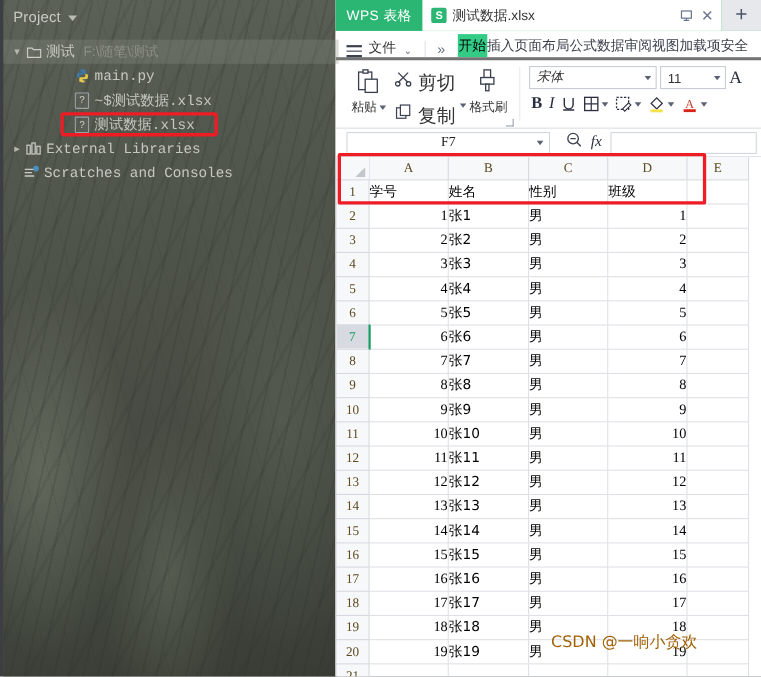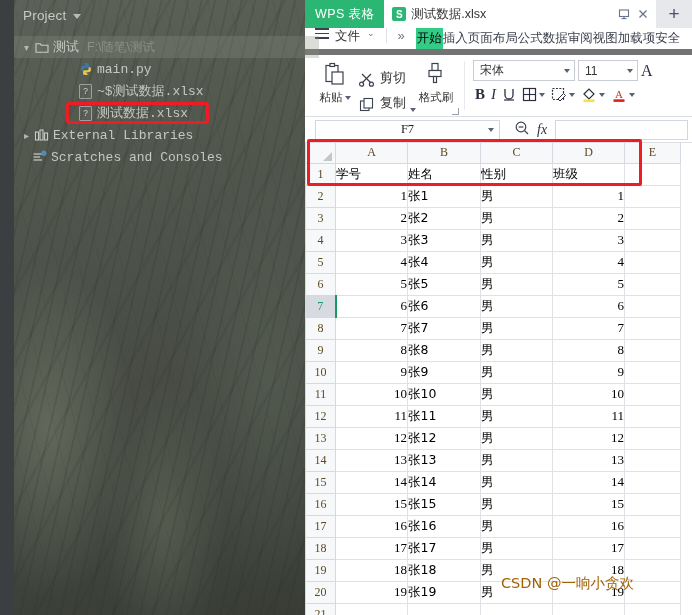--- a/index.html
+++ b/index.html
@@ -5,21 +5,21 @@
   * { box-sizing: border-box; margin: 0; padding: 0; }
   html, body {
     width: 692px; height: 615px;
     overflow: hidden;
     font-family: "Liberation Sans", "DejaVu Sans", sans-serif;
   }
   body { position: relative; background: #3c3f41; }
 
   
   #ide-panel {
-    position: absolute; left: 14px; top: 0; width: 305px; height: 615px;
+    position: absolute; left: 3px; top: 0; width: 305px; height: 615px;
     background: #4a4d46;
     overflow: hidden;
   }
   
   #ide-bg {
     position: absolute; inset: 0;
     background:
       radial-gradient(ellipse 120px 240px at 35px 430px, rgba(120,128,110,.55), transparent 70%),
       radial-gradient(ellipse 90px 200px at 150px 520px, rgba(110,118,100,.45), transparent 70%),
       radial-gradient(ellipse 140px 300px at 255px 380px, rgba(100,110,95,.40), transparent 70%),
@@ -105,22 +105,22 @@
   }
   .tab-ic { color: #69738c; flex: none; display: flex; align-items: center; }
   .plus-tab {
     width: 36px; background: #e6e8ec; display: flex;
     align-items: center; justify-content: center; color: #4a5468;
     font-size: 19px; flex: none;
   }
 
   
   .menurow {
-    display: flex; align-items: flex-start; height: 27px;
-    background: #fff; border-bottom: 6px solid #737373;
+    display: flex; align-items: flex-end; height: 27px;
+    background: #fff; border-bottom: 3px solid #737373;
     padding-left: 10px; gap: 6px;
   }
   .ham { display: flex; flex-direction: column; gap: 3px; }
   .ham i { display: block; width: 14px; height: 1.6px; background: #3c4150; }
   .file-lbl { font-size: 12.5px; color: #333; }
   .mini-chev { color: #6b7386; font-size: 9px; margin-left: 1px; }
   .vline { width: 1px; height: 15px; background: #dfe1e6; margin: 0 5px; }
   .dbl-arrow { color: #6b7386; font-size: 13px; }
   .ribbon-tabs {
     display: flex; align-items: center; font-size: 12.5px;
@@ -140,36 +140,36 @@
   .grp-sep { width: 1px; background: #e8eaee; margin: 6px 2px; flex: none; }
 
   .big-btn {
     width: 44px; display: flex; flex-direction: column;
     align-items: center; justify-content: flex-start; padding-top: 3px;
   }
   .big-btn .lbl { font-size: 11.5px; color: #333; margin-top: 2px;
     display: flex; align-items: center; gap: 2px; }
   .col-small { display: flex; flex-direction: column; justify-content: center;
     gap: 7px; padding: 5px 0 0 2px; }
-  .sm-btn { display: flex; align-items: flex-end; gap: 4px; font-size: 13px; color: #333; }
+  .sm-btn { display: flex; align-items: flex-start; gap: 4px; font-size: 17px; color: #333; }
   .caret { width: 0; height: 0; border-left: 3.2px solid transparent;
     border-right: 3.2px solid transparent; border-top: 4px solid #5b6273; }
   .grp-expand {
     position: absolute; right: 3px; bottom: 1px; width: 7px; height: 7px;
     border-right: 1.4px solid #9aa1ae; border-bottom: 1.4px solid #9aa1ae;
   }
 
   .font-grp { display: flex; flex-direction: column; padding: 5px 0 0 6px; gap: 5px; }
   .font-row1 { display: flex; align-items: center; gap: 3px; }
   .cbo {
     height: 21px; border: 1px solid #c8ccd4; background: #fff;
     display: flex; align-items: center; justify-content: space-between;
     padding: 0 4px 0 6px; font-size: 12px; color: #333;
   }
-  .cbo-font { width: 102px; }
+  .cbo-font { width: 116px; font-style: italic; }
   .cbo-size { width: 60px; }
   .font-row2 { display: flex; align-items: center; gap: 6px; padding-left: 2px; }
   .fbtn { font-size: 15px; color: #2b3040; display: flex; align-items: center; gap: 2px; }
   .bold-b { font-weight: bold; font-family: "Liberation Serif", serif; }
   .ital-i { font-style: italic; font-family: "Liberation Serif", serif; }
 
   
   .fbar {
     display: flex; align-items: center; height: 26px; gap: 6px;
     padding: 0 4px 0 10px; background: #fff; border-bottom: 1px solid #dcdee3;

